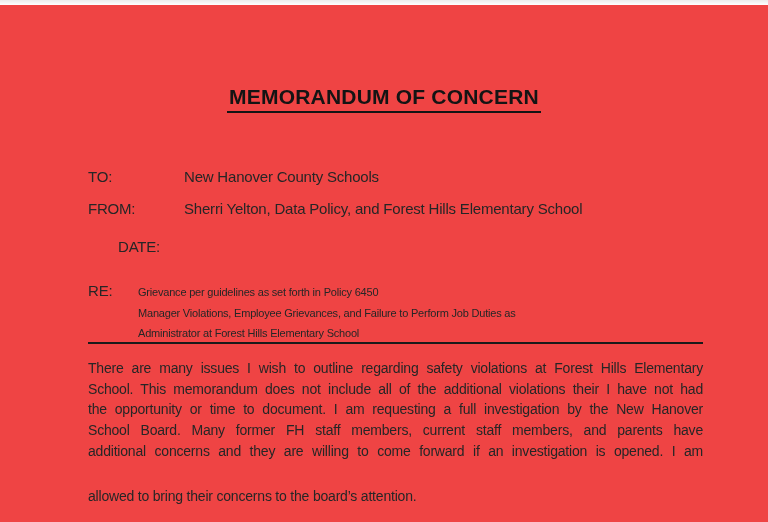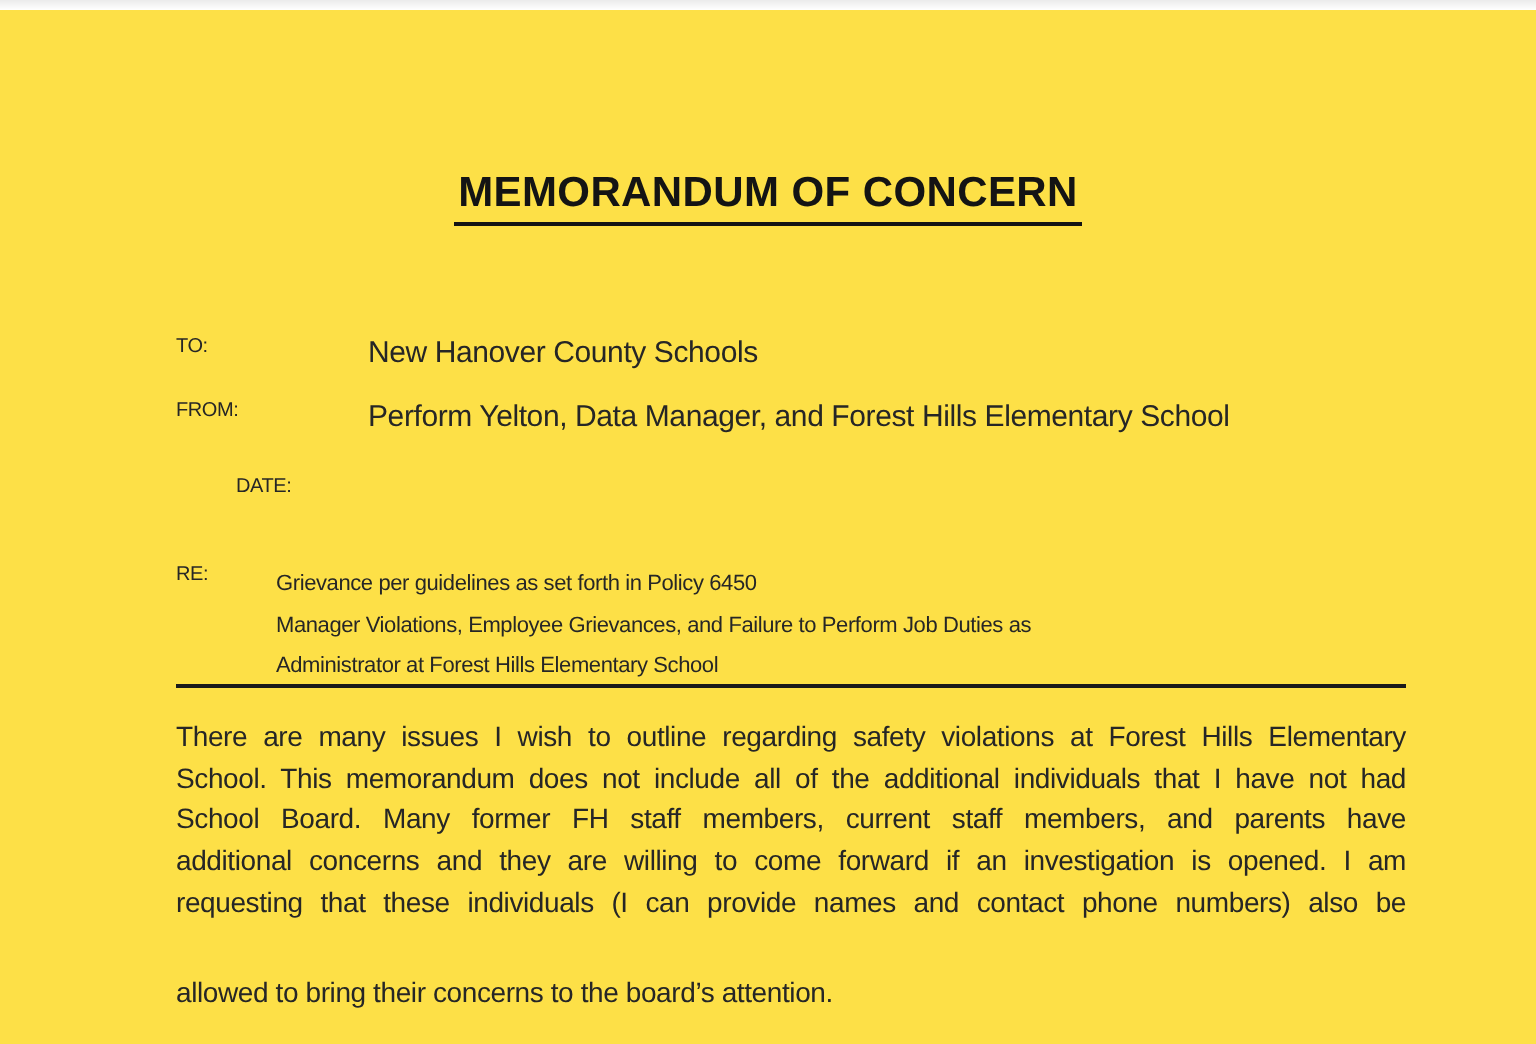--- a/index.html
+++ b/index.html
@@ -4,21 +4,21 @@
 <style>
   html, body {
     margin: 0;
     padding: 0;
     background: #ffffff;
   }
   .page {
     position: relative;
     width: 768px;
     height: 522px;
-    background: #fde047;
+    background: #ef4444;
     overflow: hidden;
     font-family: "Liberation Sans", "DejaVu Sans", sans-serif;
     color: #262626;
   }
   .top-edge {
     position: absolute;
     top: 0; left: 0;
     width: 768px; height: 5px;
     background: linear-gradient(#ebebeb, #ffffff);
   }
@@ -33,21 +33,21 @@
     font-size: 21px;
     font-weight: bold;
     color: #141414;
     letter-spacing: 0.2px;
     border-bottom: 2px solid #141414;
     padding: 0 2px 2px 2px;
   }
   .field-label {
     position: absolute;
     left: 88px;
-    font-size: 10px;
+    font-size: 15px;
     letter-spacing: -0.2px;
     white-space: nowrap;
     color: #262626;
   }
   .field-value {
     position: absolute;
     left: 184px;
     font-size: 15px;
     letter-spacing: -0.2px;
     white-space: nowrap;
@@ -106,35 +106,35 @@
   <div class="top-edge"></div>
 
   <div class="memo-title-wrap">
     <span class="memo-title">MEMORANDUM OF CONCERN</span>
   </div>
 
   <div class="field-label row-to">TO:</div>
   <div class="field-value row-to">New Hanover County Schools</div>
 
   <div class="field-label row-from">FROM:</div>
-  <div class="field-value row-from">Perform Yelton, Data Manager, and Forest Hills Elementary School</div>
+  <div class="field-value row-from">Sherri Yelton, Data Policy, and Forest Hills Elementary School</div>
 
   <div class="field-label row-date">DATE:</div>
 
   <div class="field-label row-re">RE:</div>
   <div class="re-lines">
     <div class="re-line">Grievance per guidelines as set forth in Policy 6450</div>
     <div class="re-line">Manager Violations, Employee Grievances, and Failure to Perform Job Duties as</div>
     <div class="re-line">Administrator at Forest Hills Elementary School</div>
   </div>
 
   <div class="divider"></div>
 
   <div class="body-block">
     <div class="body-line">There are many issues I wish to outline regarding safety violations at Forest Hills Elementary</div>
-    <div class="body-line">School. This memorandum does not include all of the additional individuals that I have not had</div>
+    <div class="body-line">School. This memorandum does not include all of the additional violations their I have not had</div>
+    <div class="body-line">the opportunity or time to document.  I am requesting a full investigation by the New Hanover</div>
     <div class="body-line">School Board.  Many former FH staff members, current staff members, and parents have</div>
     <div class="body-line">additional concerns and they are willing to come forward if an investigation is opened.  I am</div>
-    <div class="body-line">requesting that these individuals (I can provide names and contact phone numbers) also be</div>
     <div class="body-line last">allowed to bring their concerns to the board’s attention.</div>
   </div>
 
 </div>
 
 </body></html>

